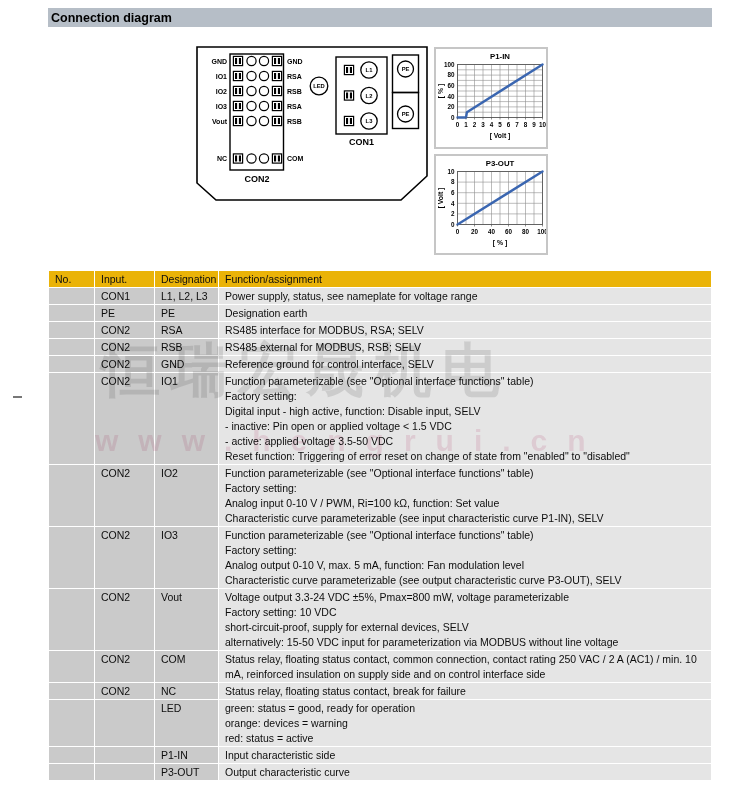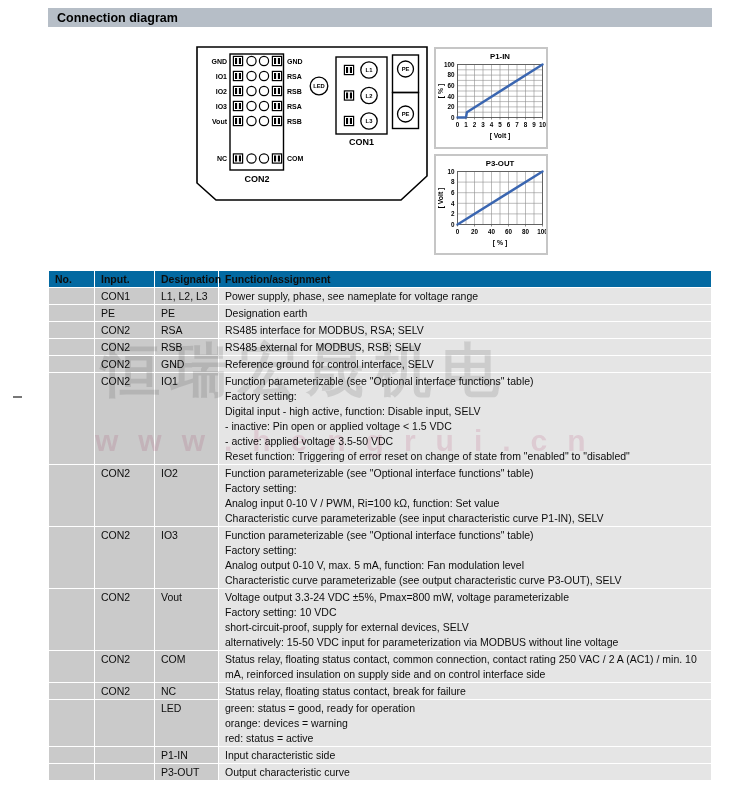--- a/index.html
+++ b/index.html
@@ -1,34 +1,34 @@
 <!DOCTYPE html>
 <html><head>
 <meta charset="utf-8">
 <style>
   html,body{margin:0;padding:0;}
   body{width:750px;height:807px;background:#fff;position:relative;overflow:hidden;
        font-family:"Liberation Sans",sans-serif;color:#111;}
   .header-bar{position:absolute;left:48px;top:8px;width:664px;height:19px;background:#b6bec7;
-       display:flex;align-items:center;box-sizing:border-box;padding-left:9px;}
+       display:flex;align-items:center;box-sizing:border-box;padding-left:3px;}
   .header-bar span{font-weight:bold;font-size:12.5px;color:#000;}
   .device{position:absolute;left:190px;top:40px;}
   svg text{font-family:"Liberation Sans",sans-serif;fill:#000;}
   .pinlbl{font-size:7px;font-weight:bold;}
   .circlbl{font-size:5.8px;font-weight:bold;}
   .conlbl{font-size:9px;font-weight:bold;}
   .chart-box{position:absolute;width:114px;height:102px;border:2px solid #c6c6c6;background:#fff;box-sizing:border-box;}
   #chart-box-0{left:434px;top:47px;}
   #chart-box-1{left:434px;top:154px;height:101px;}
   .ctitle{font-size:7.8px;font-weight:bold;}
   .clabel{font-size:6.8px;font-weight:bold;}
   .tick{font-size:6.3px;font-weight:bold;}
   table.conn{position:absolute;left:48px;top:270px;width:664px;border-collapse:separate;
        border-spacing:1.5px;table-layout:fixed;}
-  table.conn th{background:#0369a1;font-weight:bold;text-align:left;}
+  table.conn th{background:#eab308;font-weight:normal;text-align:left;}
   table.conn th,table.conn td{font-size:10.5px;line-height:15px;vertical-align:top;
        padding:0.5px 4px 0.5px 6px;color:#0d0d0d;}
   td.c0,td.c1,td.c2{background:#cacaca;}
   td.c3{background:#e5e5e5;}
   .fline{white-space:normal;}
   .watermark-cn{position:absolute;left:102px;top:332px;font-size:58px;font-weight:bold;
        letter-spacing:10px;color:#000;opacity:0.11;z-index:10;pointer-events:none;
        mix-blend-mode:multiply;white-space:nowrap;}
   .watermark-url{position:absolute;left:95px;top:424px;font-size:30px;font-weight:bold;
        letter-spacing:20px;color:#be185d;opacity:0.13;z-index:10;pointer-events:none;
@@ -259,21 +259,21 @@
       <th>Designation</th>
       <th>Function/assignment</th>
     </tr>
   </thead>
   <tbody id="table-body">
       <tr>
     <td class="c0"></td>
     <td class="c1">CON1</td>
     <td class="c2">L1, L2, L3</td>
     <td class="c3">
-          <div class="fline">Power supply, phase, see nameplate for voltage range</div>
+          <div class="fline">Power supply, status, see nameplate for voltage range</div>
         </td>
   </tr>
       <tr>
     <td class="c0"></td>
     <td class="c1">PE</td>
     <td class="c2">PE</td>
     <td class="c3">
           <div class="fline">Designation earth</div>
         </td>
   </tr>

